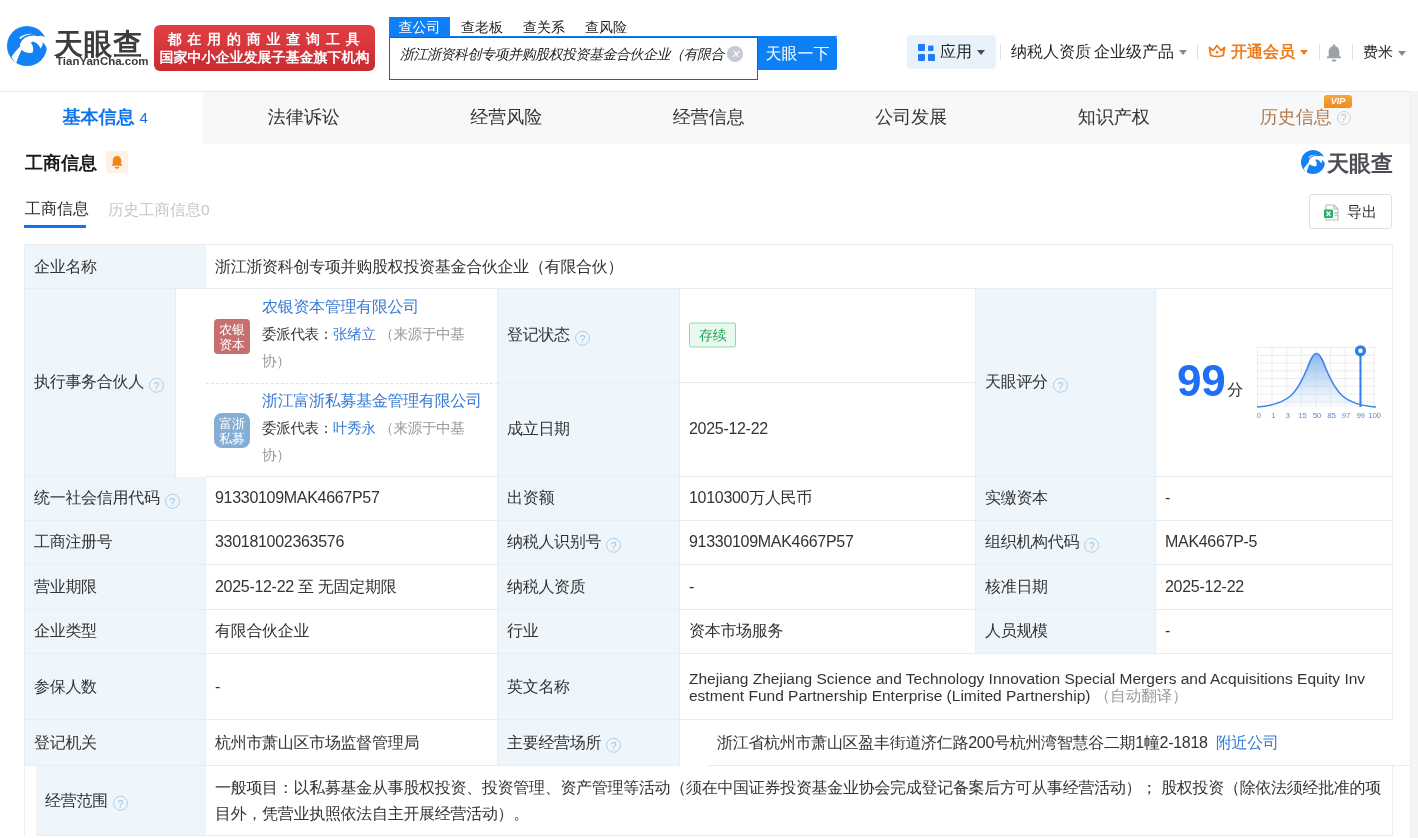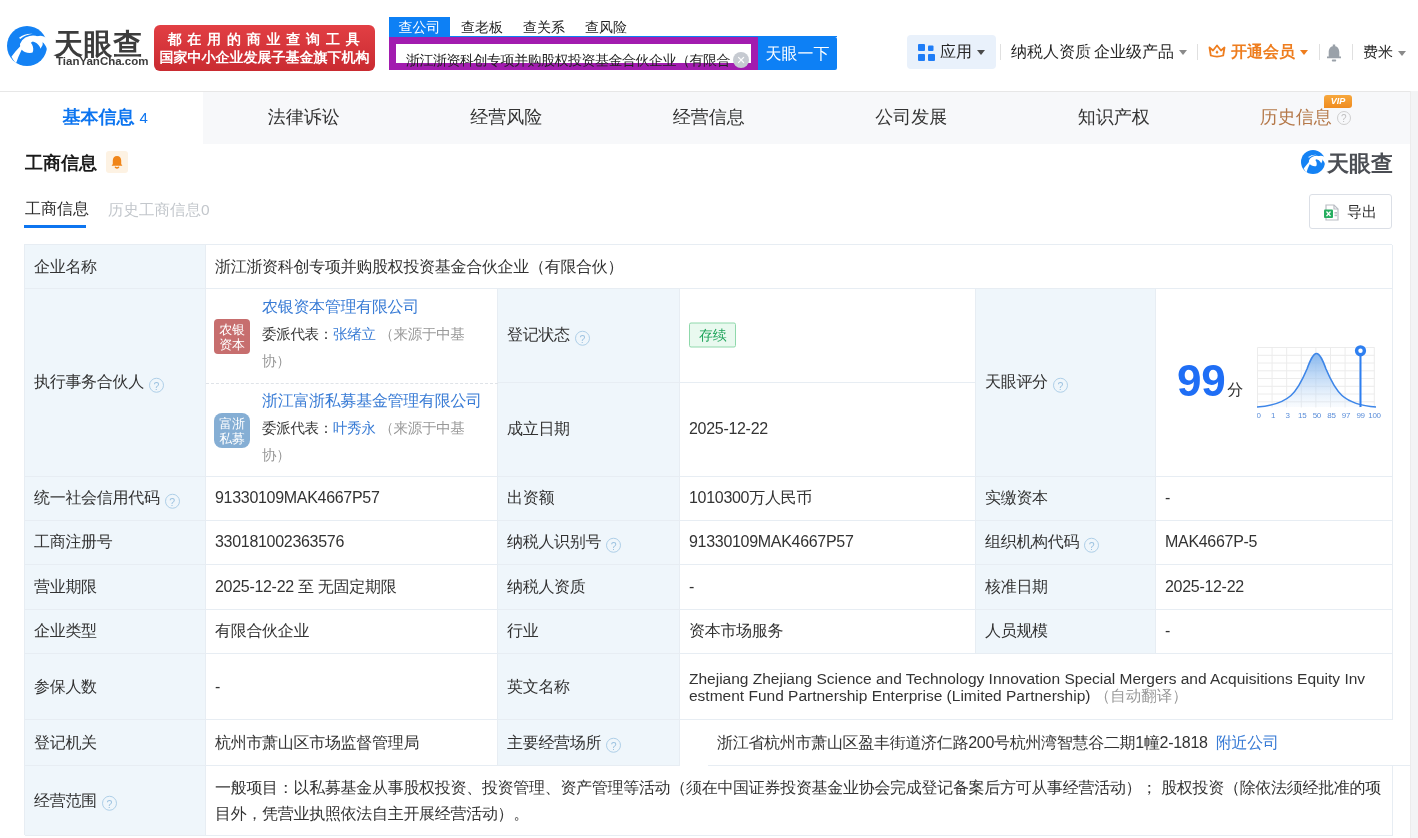--- a/index.html
+++ b/index.html
@@ -13,21 +13,21 @@
 #tyc{position:absolute;left:54px;top:25px;font-size:29px;font-weight:bold;color:#3c3c3c;letter-spacing:0.6px;}
 #tycen{position:absolute;left:56px;top:55px;font-size:11.5px;font-weight:bold;color:#3c3c3c;letter-spacing:0;}
 #redbox{position:absolute;left:154px;top:25px;width:221px;height:46px;background:linear-gradient(#e23f44,#c92b31);border-radius:6px;color:#fff;text-align:center;}
 #redbox .l1{margin-top:5.5px;margin-left:4px;font-size:14px;letter-spacing:5.8px;font-weight:bold;}
 #redbox .l2{font-size:14px;letter-spacing:0;font-weight:bold;}
 
 #stabs{position:absolute;left:389px;top:17px;height:20px;}
 .stab{position:absolute;top:0;height:20px;line-height:20px;font-size:14px;color:#222;white-space:nowrap;}
 #stab1{left:0;width:61px;background:#0d80f5;color:#fff;text-align:center;}
 #sline{position:absolute;left:389px;top:36px;width:448px;height:1px;background:#0d80f5;}
-#sinput{position:absolute;left:389px;top:37px;width:369px;height:33px;border:7px solid #a21caf;background:#fff;}
+#sinput{position:absolute;left:389px;top:37px;width:369px;height:43px;border:1px solid #a21caf;background:#fff;font-style:italic;}
 #sinput .txt{position:absolute;left:10px;top:8px;font-size:14px;letter-spacing:-0.5px;color:#222;white-space:nowrap;}
 #sclear{position:absolute;left:337px;top:8px;width:16px;height:16px;border-radius:50%;background:#c6cad1;color:#fff;font-size:11px;line-height:16px;text-align:center;}
 #sbtn{position:absolute;left:758px;top:37px;width:79px;height:33px;background:#0d80f5;color:#fff;font-size:16px;text-align:center;line-height:33px;border-radius:0 2px 2px 0;}
 
 .hnav{position:absolute;top:35px;height:34px;line-height:34px;font-size:16px;color:#262626;white-space:nowrap;}
 #appchip{position:absolute;left:907px;top:35px;width:89px;height:34px;background:#e9f1fb;border-radius:4px;}
 #appchip .t{position:absolute;left:33px;top:0;line-height:34px;font-size:16px;color:#262626;}
 .vdiv{position:absolute;top:44px;width:1px;height:16px;background:#e0e0e0;}
 .caret{display:inline-block;width:0;height:0;border-left:4px solid transparent;border-right:4px solid transparent;border-top:5px solid #8a8a8a;vertical-align:middle;margin-left:5px;}
 .caret.dark{border-top-color:#4a4a4a;}
@@ -166,21 +166,21 @@
 
 <div id="tbl" style="border-left:1px solid #e7edf3;border-top:1px solid #e7edf3;">
 
   <div class="cell lbl" style="left:0;top:0;width:181px;height:44px;">
       <div class="in">企业名称</div>
     </div>
   <div class="cell val" style="left:181px;top:0;width:1187px;height:44px;">
       <div class="in">浙江浙资科创专项并购股权投资基金合伙企业（有限合伙）</div>
     </div>
 
-  <div class="cell lbl" style="left:0;top:44px;width:181px;height:187.5px;">
+  <div class="cell lbl" style="left:0;top:44px;width:151px;height:187.5px;">
       <div class="in">执行事务合伙人<span class="qm">?</span></div>
     </div>
   <div class="cell val" style="left:181px;top:44px;width:292px;height:187.5px;">
     <div style="position:absolute;left:8px;top:30px;width:36px;height:35px;border-radius:4px;background:#c76e6e;color:#fff;font-size:13px;line-height:15px;text-align:center;padding-top:3px;">农银<br>资本</div>
     <div style="position:absolute;left:56px;top:4px;width:228px;line-height:27px;font-size:14.5px;">
       <a class="link" style="font-size:16px;">农银资本管理有限公司</a><br>
       <span>委派代表：</span><a class="link">张绪立</a> <span class="gray">（来源于中基协）</span>
     </div>
     <div style="position:absolute;left:0px;top:93.5px;width:292px;border-top:1px dashed #dfe3e8;"></div>
     <div style="position:absolute;left:8px;top:124px;width:36px;height:35px;border-radius:8px;background:#85aed4;color:#fff;font-size:13px;line-height:15px;text-align:center;padding-top:3px;">富浙<br>私募</div>
@@ -332,20 +332,20 @@
   <div class="cell val" style="left:181px;top:475px;width:292px;height:46px;">
       <div class="in">杭州市萧山区市场监督管理局</div>
     </div>
   <div class="cell lbl" style="left:473px;top:475px;width:182px;height:46px;">
       <div class="in">主要经营场所<span class="qm">?</span></div>
     </div>
   <div class="cell val" style="left:655px;top:475px;width:713px;height:46px;margin-left:28px;">
       <div class="in">浙江省杭州市萧山区盈丰街道济仁路200号杭州湾智慧谷二期1幢2-1818&nbsp;&nbsp;<a class="link">附近公司</a></div>
     </div>
 
-  <div class="cell lbl" style="left:0;top:521px;width:181px;height:70px;">
+  <div class="cell lbl" style="left:11px;top:521px;width:181px;height:70px;">
       <div class="in">经营范围<span class="qm">?</span></div>
     </div>
   <div class="cell val" style="left:181px;top:521px;width:1187px;height:70px;">
       <div class="in" style="line-height:26px;width:1168px;">一般项目：以私募基金从事股权投资、投资管理、资产管理等活动（须在中国证券投资基金业协会完成登记备案后方可从事经营活动）； 股权投资（除依法须经批准的项目外，凭营业执照依法自主开展经营活动）。</div>
     </div>
 </div>
 <div class="abs" style="left:1410px;top:91px;width:8px;height:747px;background:#f3f4f5;border-left:1px solid #ececec;"></div>
 
 </body></html>

